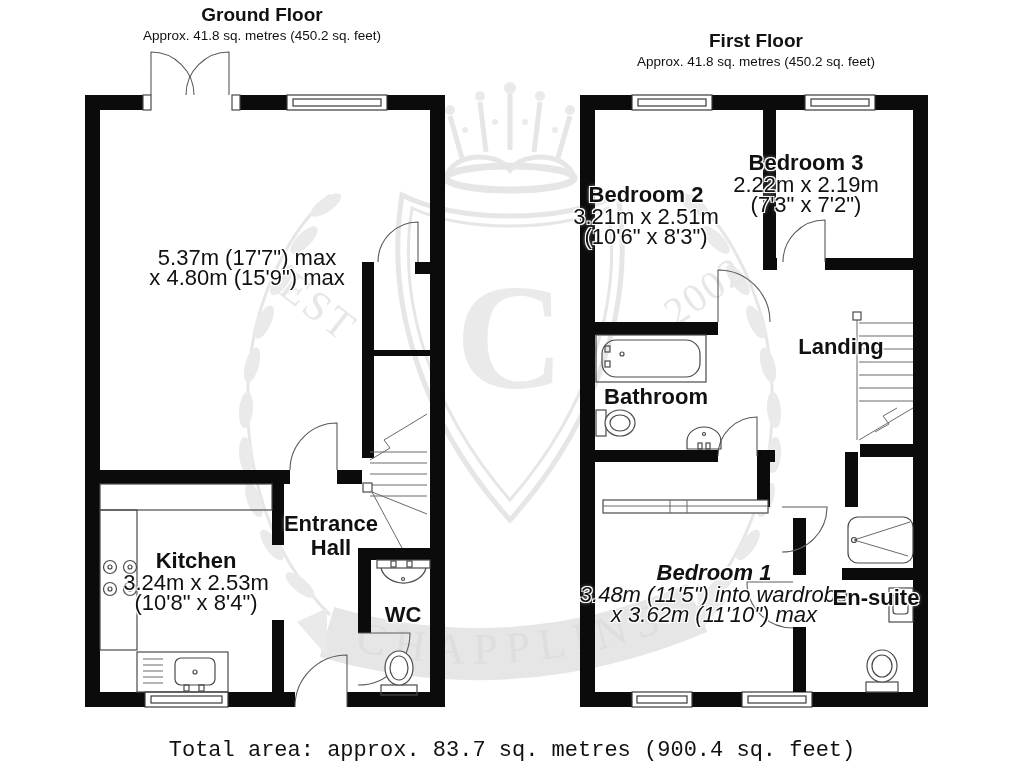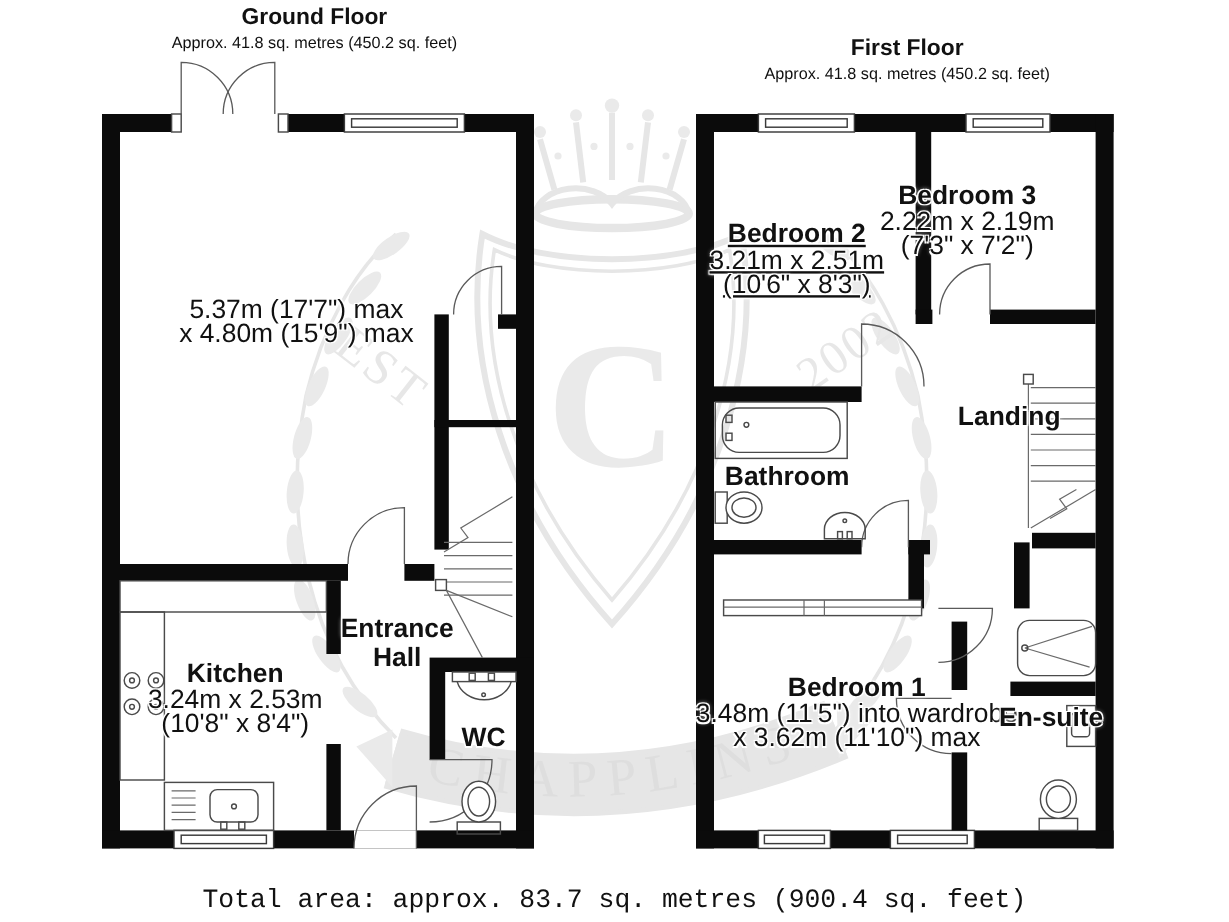--- a/index.html
+++ b/index.html
@@ -279,37 +279,37 @@
     <div class="rdim">(10'8" x 8'4")</div>
   </div>
   <div class="label" style="left:331px;top:512px;">
     <div class="rname">Entrance</div>
     <div class="rname">Hall</div>
   </div>
   <div class="label" style="left:403px;top:603px;">
     <div class="rname">WC</div>
   </div>
 
-  <div class="label" style="left:664px;top:183px;text-decoration:underline;">
+  <div class="label" style="left:646px;top:183px;">
     <div class="rname">Bedroom 2</div>
     <div class="rdim">3.21m x 2.51m</div>
     <div class="rdim">(10'6" x 8'3")</div>
   </div>
   <div class="label" style="left:806px;top:151px;">
     <div class="rname">Bedroom 3</div>
     <div class="rdim">2.22m x 2.19m</div>
     <div class="rdim">(7'3" x 7'2")</div>
   </div>
   <div class="label" style="left:841px;top:335px;">
     <div class="rname">Landing</div>
   </div>
   <div class="label" style="left:656px;top:385px;">
     <div class="rname">Bathroom</div>
   </div>
-  <div class="label" style="left:714px;top:561px;">
+  <div class="label" style="left:714px;top:561px;font-style:italic;">
     <div class="rname">Bedroom 1</div>
     <div class="rdim">3.48m (11'5") into wardrobe</div>
     <div class="rdim">x 3.62m (11'10") max</div>
   </div>
   <div class="label" style="left:876px;top:586px;">
     <div class="rname">En-suite</div>
   </div>
 
   <div class="label total" style="left:512px;top:739px;font-family:Liberation Mono, monospace;">Total area: approx. 83.7 sq. metres (900.4 sq. feet)</div>
 </div>

